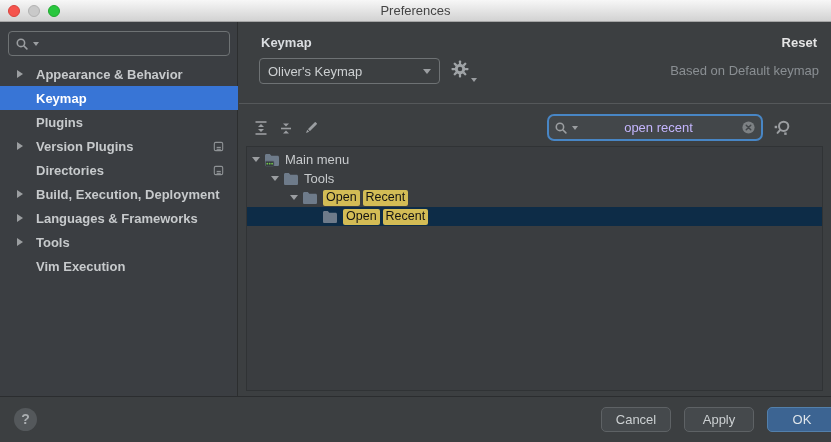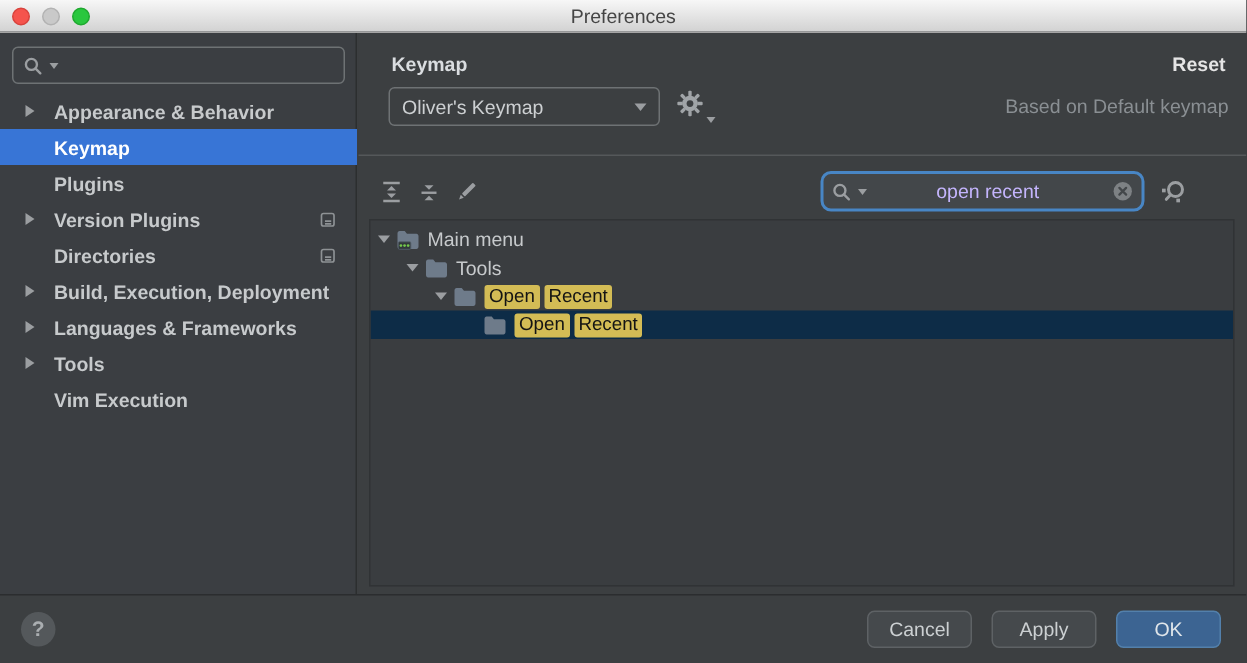--- a/index.html
+++ b/index.html
@@ -120,21 +120,21 @@
     background:#3c3f41; border-top:1px solid #2b2d2f;
   }
   .help-btn {
     position:absolute; top:11px; left:14px; width:23px; height:23px;
     border-radius:50%; background:#54585b; color:#aaaeb1;
     font-size:14px; font-weight:700; text-align:center; line-height:23px; cursor:pointer;
   }
   .btn {
     position:absolute; top:10px; width:70px; height:25px; border-radius:5px;
     font-size:13px; text-align:center; line-height:23px; cursor:pointer;
-    background:#45494c; border:1px solid #5e6265; color:#ccd0d2;
+    background:#45494c; border:1px solid #5e6265; color:#ccd0d2;margin-left:23px;
   }
   .btn-cancel { left:578px; } .btn-apply { left:661px; }
   .btn-ok { left:744px; background:#3c6492; border:1px solid #5380ab; color:#dfe5ea; }
 </style>
 </head>
 <body>
 
 <div class="titlebar">
   <span class="light red"></span>
   <span class="light gray"></span>

